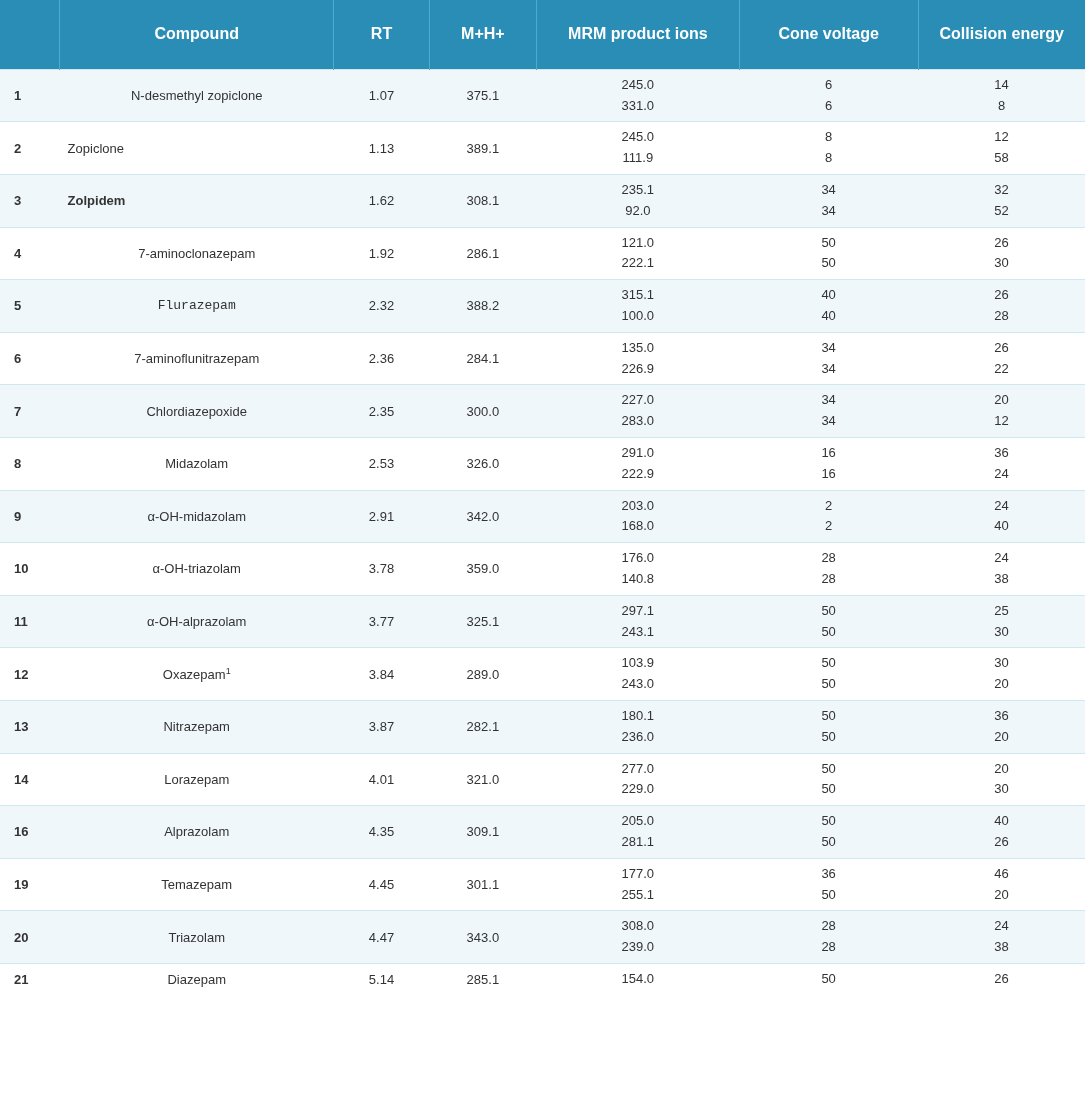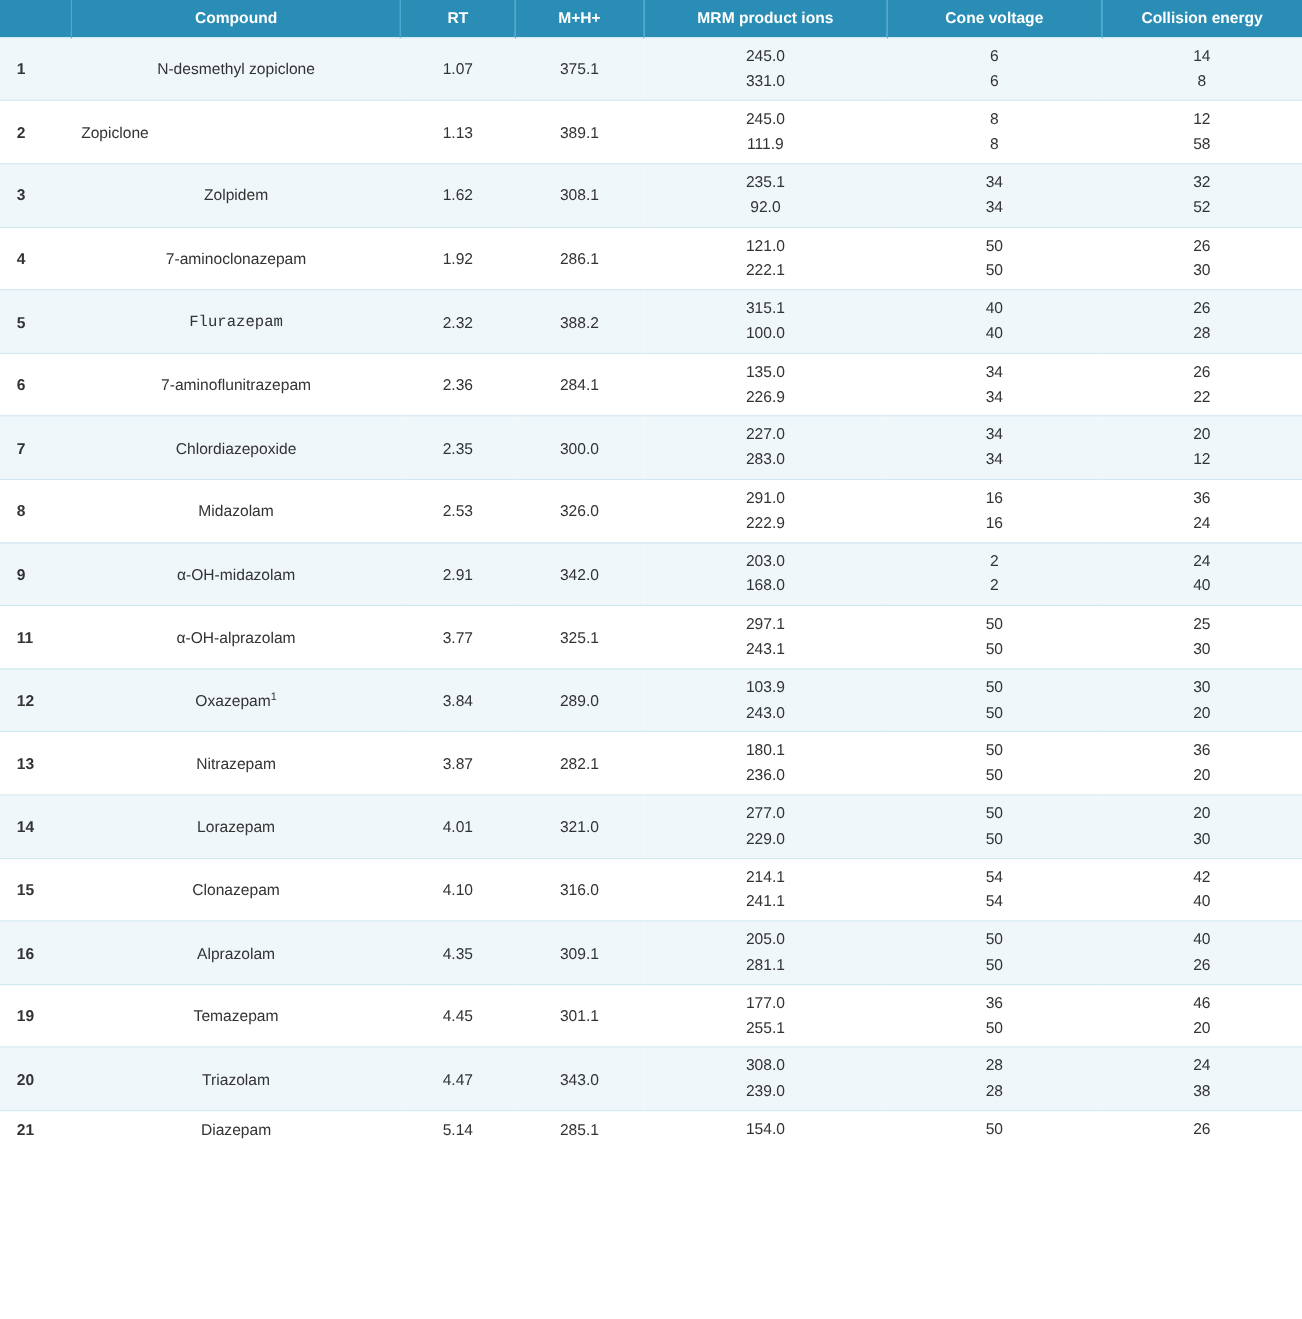--- a/index.html
+++ b/index.html
@@ -15,24 +15,24 @@
     }
     table {
       width: 100%;
       border-collapse: collapse;
     }
     thead tr {
       background-color: #2a8db5;
       color: #fff;
     }
     thead th {
-      padding: 7px 8px;
+      padding: 24px 8px;
       text-align: center;
       font-weight: bold;
-      font-size: 13px;
+      font-size: 16px;
       line-height: 1.3;
       border-right: 1px solid #4aadd0;
     }
     thead th:last-child {
       border-right: none;
       margin-top: 24px;
     }
     tbody tr:nth-child(odd) {
       background-color: #f0f7fb;
     }
@@ -124,21 +124,21 @@
           </td>
           <td>
             <div class="cell-double">
               <span>12</span>
               <span>58</span>
             </div>
           </td>
         </tr>
         <tr>
           <td>3</td>
-          <td style="text-align: center;">Zolpidem</td>
+          <td style="text-align: left; font-weight: bold;">Zolpidem</td>
           <td>1.62</td>
           <td>308.1</td>
           <td>
             <div class="cell-double">
               <span>235.1</span>
               <span>92.0</span>
             </div>
           </td>
           <td>
             <div class="cell-double">
@@ -291,20 +291,44 @@
             </div>
           </td>
           <td>
             <div class="cell-double">
               <span>24</span>
               <span>40</span>
             </div>
           </td>
         </tr>
         <tr>
+          <td>10</td>
+          <td style="text-align: center;">α-OH-triazolam</td>
+          <td>3.78</td>
+          <td>359.0</td>
+          <td>
+            <div class="cell-double">
+              <span>176.0</span>
+              <span>140.8</span>
+            </div>
+          </td>
+          <td>
+            <div class="cell-double">
+              <span>28</span>
+              <span>28</span>
+            </div>
+          </td>
+          <td>
+            <div class="cell-double">
+              <span>24</span>
+              <span>38</span>
+            </div>
+          </td>
+        </tr>
+        <tr>
           <td>11</td>
           <td style="text-align: center;">α-OH-alprazolam</td>
           <td>3.77</td>
           <td>325.1</td>
           <td>
             <div class="cell-double">
               <span>297.1</span>
               <span>243.1</span>
             </div>
           </td>
@@ -383,44 +407,20 @@
           <td>
             <div class="cell-double">
               <span>50</span>
               <span>50</span>
             </div>
           </td>
           <td>
             <div class="cell-double">
               <span>20</span>
               <span>30</span>
-            </div>
-          </td>
-        </tr>
-        <tr>
-          <td>15</td>
-          <td style="text-align: center;">Clonazepam</td>
-          <td>4.10</td>
-          <td>316.0</td>
-          <td>
-            <div class="cell-double">
-              <span>214.1</span>
-              <span>241.1</span>
-            </div>
-          </td>
-          <td>
-            <div class="cell-double">
-              <span>54</span>
-              <span>54</span>
-            </div>
-          </td>
-          <td>
-            <div class="cell-double">
-              <span>42</span>
-              <span>40</span>
             </div>
           </td>
         </tr>
         <tr>
           <td>16</td>
           <td style="text-align: center;">Alprazolam</td>
           <td>4.35</td>
           <td>309.1</td>
           <td>
             <div class="cell-double">

